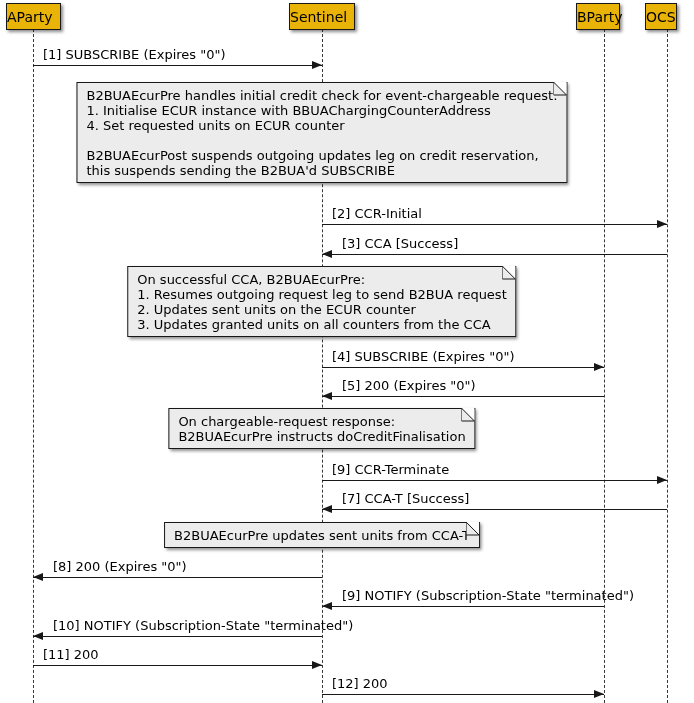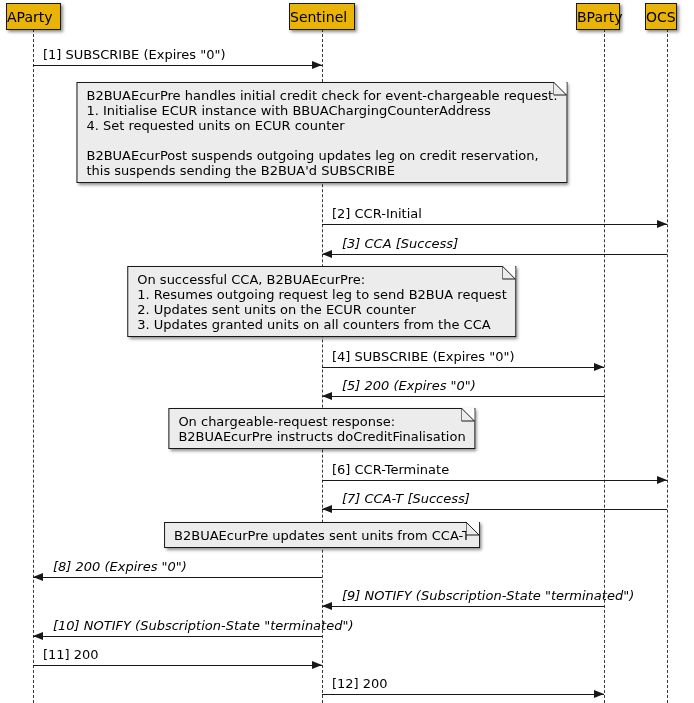--- a/index.html
+++ b/index.html
@@ -23,21 +23,21 @@
     font-size: 14px; color: #000;
   }
 
   
   .msg { position: absolute; height: 24px; }
   .msg-label {
     position: absolute; top: 0; white-space: nowrap;
     font-size: 13px; color: #000; line-height: 16px;
   }
   .msg.dir-right .msg-label { left: 10px; }
-  .msg.dir-left  .msg-label { left: 20px; font-style: italic; }
+  .msg.dir-left  .msg-label { left: 20px; }
   .msg-line { position: absolute; left: 0; right: 0; top: 18px; border-top: 1px solid #181818; }
   .arrowhead { position: absolute; width: 0; height: 0; top: 14px; }
   .msg.dir-right .arrowhead {
     right: 0;
     border-top: 4.5px solid transparent; border-bottom: 4.5px solid transparent;
     border-left: 10px solid #181818;
   }
   .msg.dir-left .arrowhead {
     left: 0;
     border-top: 4.5px solid transparent; border-bottom: 4.5px solid transparent;
@@ -143,21 +143,21 @@
     <div class="arrowhead"></div>
   </div>
 
   <div class="msg dir-left" style="left:322px; width:282px; top:378px">
     <div class="msg-label">[5] 200 (Expires "0")</div>
     <div class="msg-line"></div>
     <div class="arrowhead"></div>
   </div>
 
   <div class="msg dir-right" style="left:322px; width:345px; top:462px">
-    <div class="msg-label">[6] CCR-Terminate</div>
+    <div class="msg-label">[9] CCR-Terminate</div>
     <div class="msg-line"></div>
     <div class="arrowhead"></div>
   </div>
 
   <div class="msg dir-left" style="left:322px; width:345px; top:491px">
     <div class="msg-label">[7] CCA-T [Success]</div>
     <div class="msg-line"></div>
     <div class="arrowhead"></div>
   </div>
 

